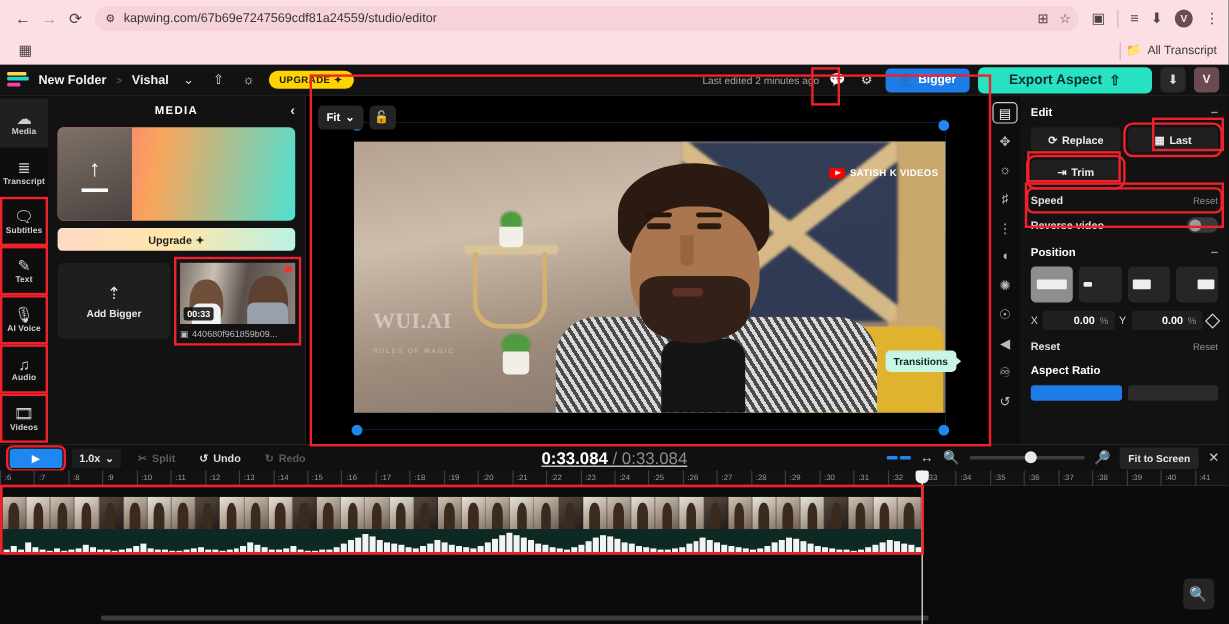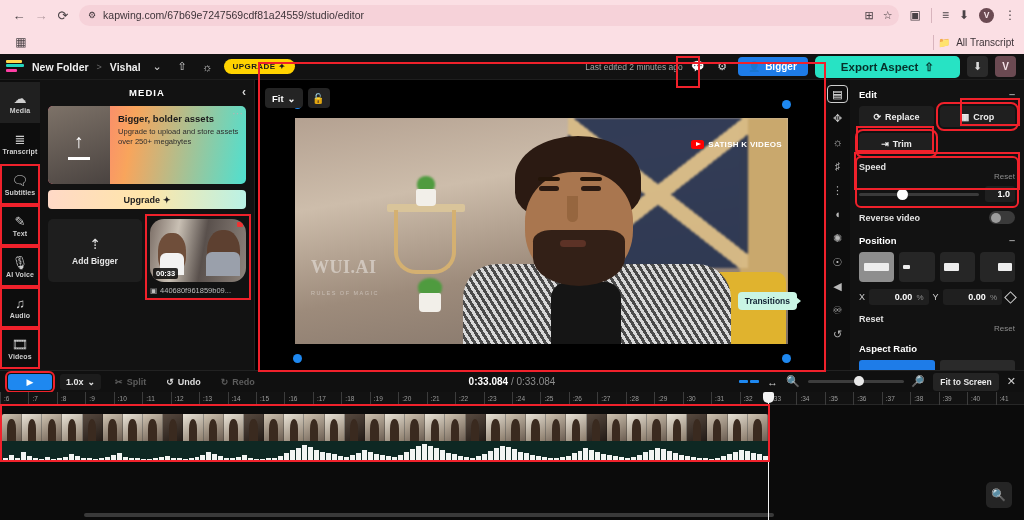--- a/index.html
+++ b/index.html
@@ -122,21 +122,21 @@
   .media-grid { display: flex; gap: 8px; padding: 10px 8px 0 8px; }
   .add-media {
     width: 94px; height: 63px; background: #1e1e1e; border-radius: 5px;
     display: flex; flex-direction: column; align-items: center; justify-content: center; gap: 4px;
     color: #e6e6e6;
   }
   .add-media .ico { font-size: 14px; }
   .add-media .lbl { font-size: 8.5px; font-weight: bold; }
   .media-card { width: 96px; position: relative; }
   .media-thumb {
-    width: 96px; height: 63px; border-radius: 14px; position: relative; overflow: hidden;
+    width: 96px; height: 51px; border-radius: 0; position: relative; overflow: hidden;
     background: linear-gradient(100deg,#7b6e66 0%,#c9c0b4 28%,#59504c 55%,#8d837b 100%);
   }
   .mt-face-a { position: absolute; left: 8px; top: 14px; width: 28px; height: 40px; border-radius: 45% 45% 40% 40%; background: #6f4e3a; }
   .mt-face-a::after { content:''; position:absolute; left:2px; top:20px; width:24px; height:22px; background:#f2f2f2; border-radius:6px 6px 0 0; }
   .mt-face-b { position: absolute; right: 6px; top: 11px; width: 33px; height: 45px; border-radius: 45% 45% 40% 40%; background: #5d4030; }
   .mt-face-b::after { content:''; position:absolute; left:-1px; top:22px; width:34px; height:24px; background:#9aa0ab; border-radius:6px 6px 0 0; }
   .mt-dur {
     position: absolute; left: 3px; bottom: 3px; background: rgba(0,0,0,.82); color: #fff;
     font-size: 7.5px; font-weight: bold; padding: 1px 3px; border-radius: 2px;
   }
@@ -239,21 +239,21 @@
   }
   .sec-head { display: flex; align-items: center; font-size: 9.5px; font-weight: bold; color: #fff; margin: 2px 0 6px; }
   .sec-head .minus { margin-left: auto; color: #9a9a9a; font-size: 11px; }
   .btn-row { display: flex; gap: 6px; margin-bottom: 6px; }
   .ed-btn {
     flex: 1; height: 21px; background: #1f1f1f; border-radius: 4px; color: #ececec;
     font-size: 9px; font-weight: bold; display: flex; align-items: center; justify-content: center; gap: 4px;
   }
   .ed-btn.hl { outline: 2px solid #f0212b; outline-offset: 2px; }
   .row-hl { outline: 2px solid #f0212b; outline-offset: 2px; border-radius: 2px; padding: 2px 0; }
-  .lbl-row { display: flex; align-items: flex-start; font-size: 9px; color: #e2e2e2; font-weight: bold; flex-direction: column; }
+  .lbl-row { display: flex; align-items: center; font-size: 9px; color: #e2e2e2; font-weight: bold; }
   .reset { margin-left: auto; font-size: 8px; color: #8d8d8d; font-weight: normal; }
   .slider-row { display: flex; align-items: center; gap: 6px; margin-top: 5px; }
   .slider { flex: 1; height: 3px; background: #3a3a3a; border-radius: 2px; position: relative; }
   .slider .knob { position: absolute; top: -4px; width: 11px; height: 11px; border-radius: 50%; background: #fff; }
   .numbox {
     background: #1f1f1f; border-radius: 3px; font-size: 9px; color: #fff;
     padding: 3px 5px; min-width: 30px; text-align: right; font-weight: bold;
   }
   .toggle-row { display: flex; align-items: center; margin-top: 7px; font-size: 9px; color: #e2e2e2; font-weight: bold; }
   .toggle { margin-left: auto; width: 26px; height: 13px; background: #3a3a3a; border-radius: 7px; position: relative; }
@@ -284,21 +284,21 @@
     width: 44px; height: 16px; background: #1e88f0; border-radius: 3px;
     display: flex; align-items: center; justify-content: center; color: #fff; font-size: 9px;
   }
   .play-hl { outline: 2px solid #f0212b; outline-offset: 1px; border-radius: 3px; }
   .speed-sel {
     background: #1c1c1c; border-radius: 3px; font-size: 9px; color: #e6e6e6; font-weight: bold;
     padding: 3px 6px; display: flex; align-items: center; gap: 4px;
   }
   .tl-btn { font-size: 9px; font-weight: bold; color: #dcdcdc; display: flex; align-items: center; gap: 4px; padding: 3px 6px; border-radius: 3px; }
   .tl-btn.dis { color: #5c5c5c; }
-  .timecode { position: absolute; left: 50%; transform: translateX(-50%); font-size: 10px; }
+  .timecode { position: absolute; left: 50%; transform: translateX(-50%); font-size: 14px; text-decoration: underline; }
   .timecode b { color: #fff; }
   .timecode span { color: #8d8d8d; }
   .tl-right { margin-left: auto; display: flex; align-items: center; gap: 8px; }
   .zoom-slider { width: 96px; height: 3px; background: #3d3d3d; border-radius: 2px; position: relative; }
   .zoom-slider .knob { position: absolute; left: 48%; top: -4px; width: 10px; height: 10px; border-radius: 50%; background: #e8e8e8; }
   .fit-screen { background: #242424; color: #e9e9e9; font-size: 8.5px; font-weight: bold; padding: 4px 7px; border-radius: 3px; }
   .ico-sm { font-size: 11px; color: #cfcfcf; }
   .dash-marks { display: flex; gap: 2px; }
   .dash-marks i { width: 9px; height: 3px; background: #1e88f0; border-radius: 1px; display: block; }
 
@@ -435,24 +435,20 @@
   <div class="media-panel">
     <div class="media-title">
       <span>MEDIA</span>
       <span class="collapse-chev">‹</span>
     </div>
     <span class="dots">⋯</span>
     <div class="promo">
       <div class="promo-img">
         <span class="arrow">↑</span>
         <span class="bar"></span>
-      </div>
-      <div class="promo-txt">
-        <div class="promo-h">Bigger, bolder assets</div>
-        <div class="promo-p">Upgrade to upload and store assets over 250+ megabytes</div>
       </div>
     </div>
     <div class="upgrade-cta">
       <span>Upgrade</span>
       <span>✦</span>
     </div>
     <div class="media-grid">
       <div class="add-media">
         <span class="ico">⇡</span>
         <span class="lbl">Add Bigger</span>
@@ -544,41 +540,35 @@
       <span>Edit</span>
       <span class="minus">–</span>
     </div>
     <div class="btn-row">
       <span class="ed-btn">
         <span>⟳</span>
         <span>Replace</span>
       </span>
       <span class="ed-btn hl">
         <span>▦</span>
-        <span>Crop</span>
+        <span>Last</span>
       </span>
     </div>
     <div class="btn-row">
       <span class="ed-btn hl">
         <span>⇥</span>
         <span>Trim</span>
       </span>
       <span style="flex:1"></span>
     </div>
 
     <div class="row-hl">
       <div class="lbl-row">
         <span>Speed</span>
         <span class="reset">Reset</span>
-      </div>
-      <div class="slider-row">
-        <span class="slider">
-            <i class="knob" style="left:32%"></i>
-          </span>
-        <span class="numbox">1.0</span>
       </div>
     </div>
 
     <div class="toggle-row">
       <span>Reverse video</span>
       <span class="toggle">
           <i class="tk"></i>
         </span>
     </div>
 

